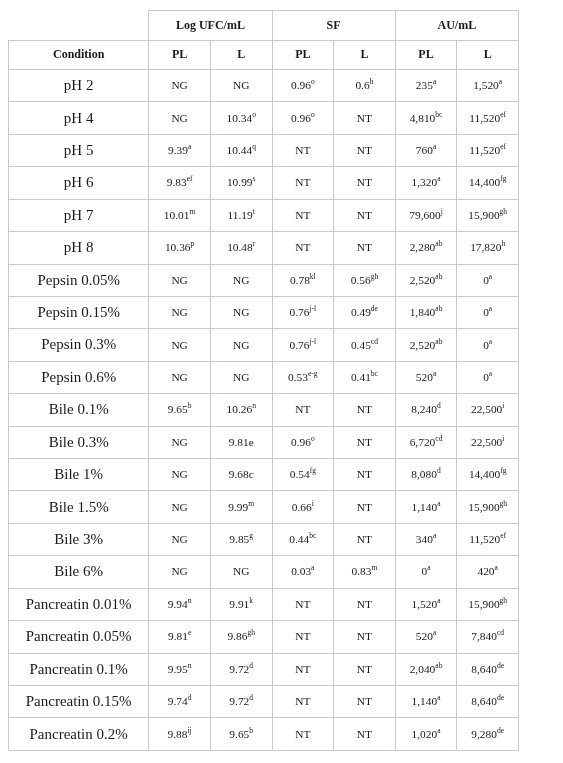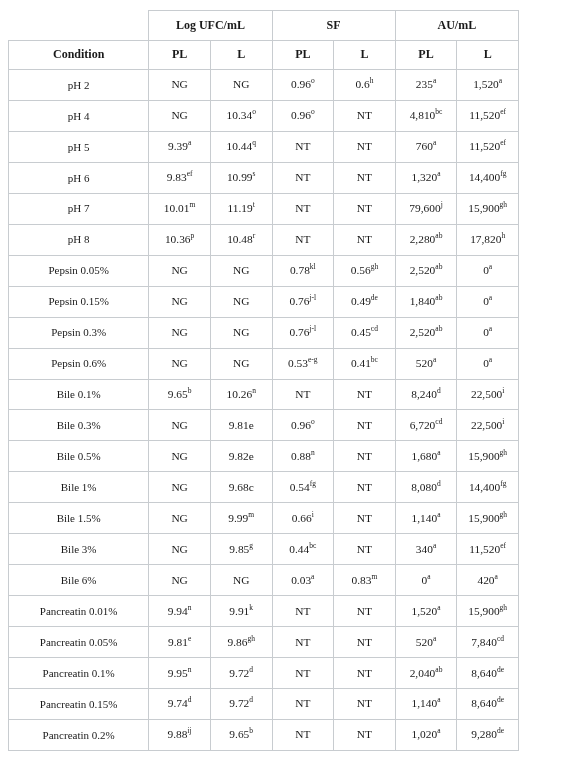--- a/index.html
+++ b/index.html
@@ -59,21 +59,21 @@
     font-weight: bold;
     font-size: 12px;
     height: 28px;
     border-radius: 9px;
   }
   th.cond-head {
     font-weight: bold;
     font-size: 12px;
   }
   td.cond-cell {
-    font-size: 11px;
+    font-size: 15px;
   }
   td.val-cell {
     font-size: 11.4px;
   }
   sup {
     font-size: 0.66em;
     vertical-align: super;
     line-height: 0;
   }
   tbody tr { height: 28.2px; }
@@ -212,29 +212,20 @@
         <tr>
           <td class="cond-cell">Bile 0.3%</td>
           <td class="val-cell"><span>NG</span></td>
           <td class="val-cell"><span>9.81e</span></td>
           <td class="val-cell"><span>0.96</span><sup>o</sup></td>
           <td class="val-cell"><span>NT</span></td>
           <td class="val-cell"><span>6,720</span><sup>cd</sup></td>
           <td class="val-cell"><span>22,500</span><sup>i</sup></td>
         </tr>
         <tr>
-          <td class="cond-cell">Bile 0.5%</td>
-          <td class="val-cell"><span>NG</span></td>
-          <td class="val-cell"><span>9.82e</span></td>
-          <td class="val-cell"><span>0.88</span><sup>n</sup></td>
-          <td class="val-cell"><span>NT</span></td>
-          <td class="val-cell"><span>1,680</span><sup>a</sup></td>
-          <td class="val-cell"><span>15,900</span><sup>gh</sup></td>
-        </tr>
-        <tr>
           <td class="cond-cell">Bile 1%</td>
           <td class="val-cell"><span>NG</span></td>
           <td class="val-cell"><span>9.68c</span></td>
           <td class="val-cell"><span>0.54</span><sup>fg</sup></td>
           <td class="val-cell"><span>NT</span></td>
           <td class="val-cell"><span>8,080</span><sup>d</sup></td>
           <td class="val-cell"><span>14,400</span><sup>fg</sup></td>
         </tr>
         <tr>
           <td class="cond-cell">Bile 1.5%</td>

